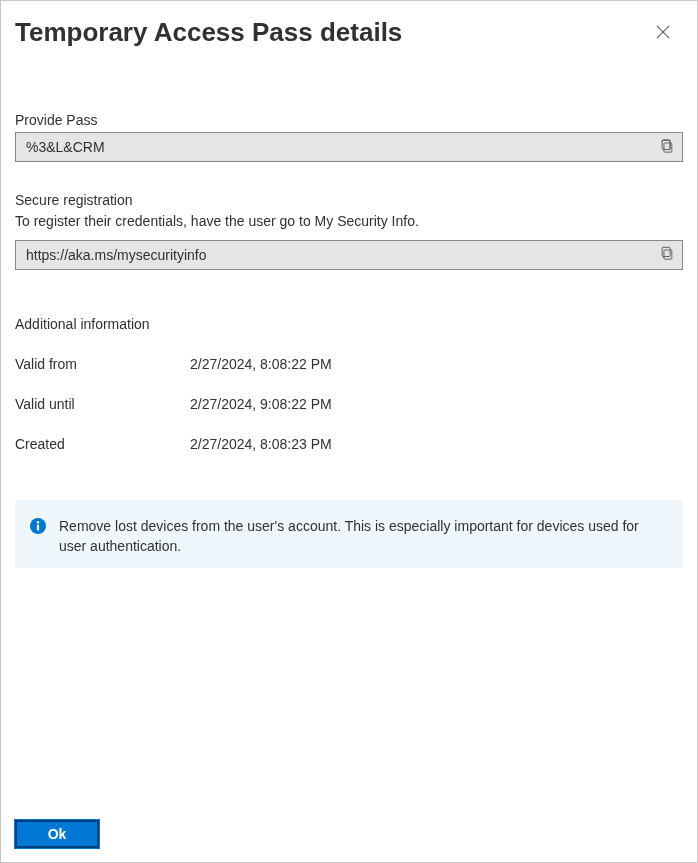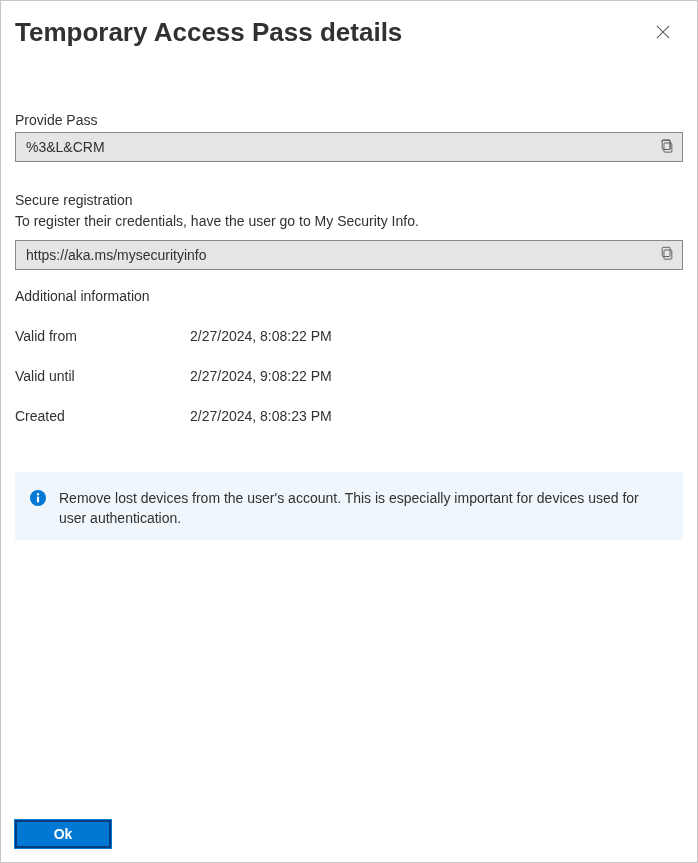--- a/index.html
+++ b/index.html
@@ -119,21 +119,21 @@
       padding: 10px 14px 14px 14px;
     }
     .ok-btn {
       background: #0078d4;
       color: #fff;
       border: 2px solid #003e7e;
       outline: 1px solid #0078d4;
       font-size: 14px;
       font-weight: 600;
       padding: 4px 0;
-      width: 96px;
+      width: 84px;
       text-align: center;
       cursor: pointer;
       font-family: inherit;
     }
   </style>
 </head>
 <body>
 
 <div class="header">
   <h1 class="title">Temporary Access Pass details</h1>
@@ -170,21 +170,21 @@
     <div class="copy-icon-wrap">
       <span>
         <svg viewBox="0 0 16 16" fill="none" stroke="currentColor" stroke-width="1.1">
           <rect x="4.5" y="4.5" width="9" height="10.5" rx="1"></rect>
           <rect x="2.5" y="1.5" width="9" height="10.5" rx="1"></rect>
         </svg>
       </span>
     </div>
   </div>
 
-  <div class="section-label" style="margin-top:18px">Additional information</div>
+  <div class="section-label" style="margin-top:46px">Additional information</div>
 
   <div class="info-row">
     <div class="info-key">Valid from</div>
     <div class="info-val">2/27/2024, 8:08:22 PM</div>
   </div>
   <div class="info-row">
     <div class="info-key">Valid until</div>
     <div class="info-val">2/27/2024, 9:08:22 PM</div>
   </div>
   <div class="info-row">

